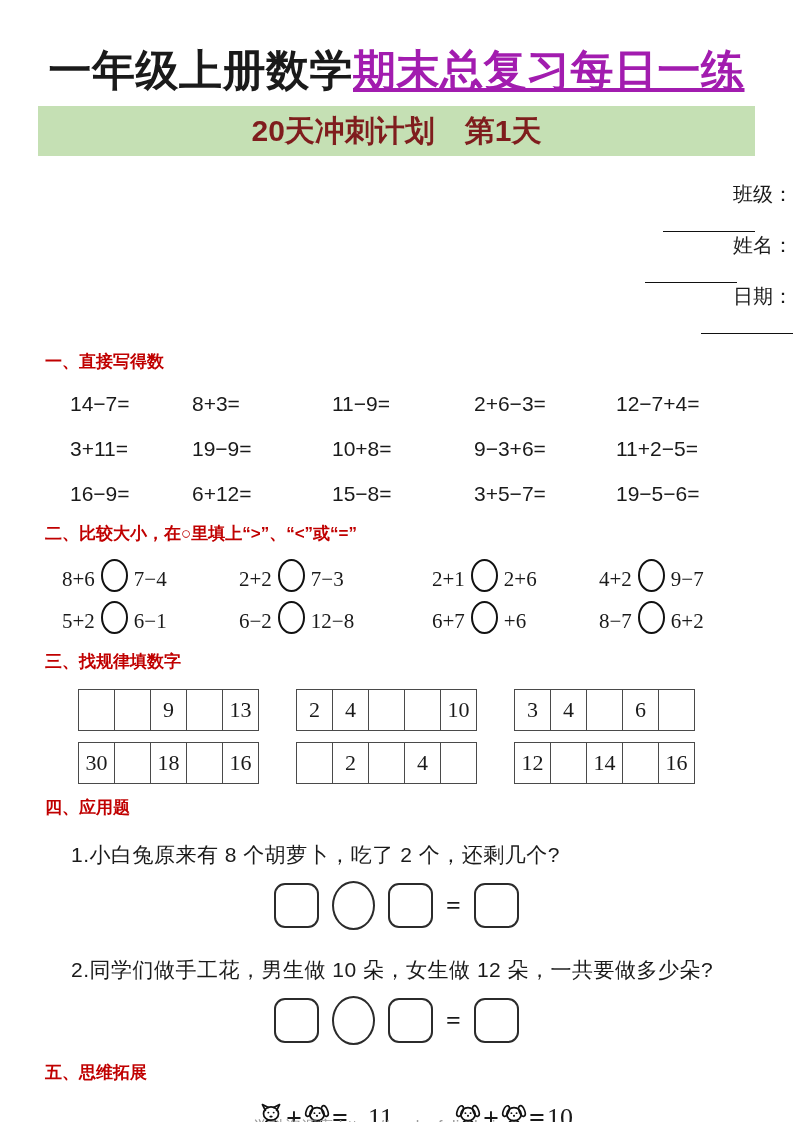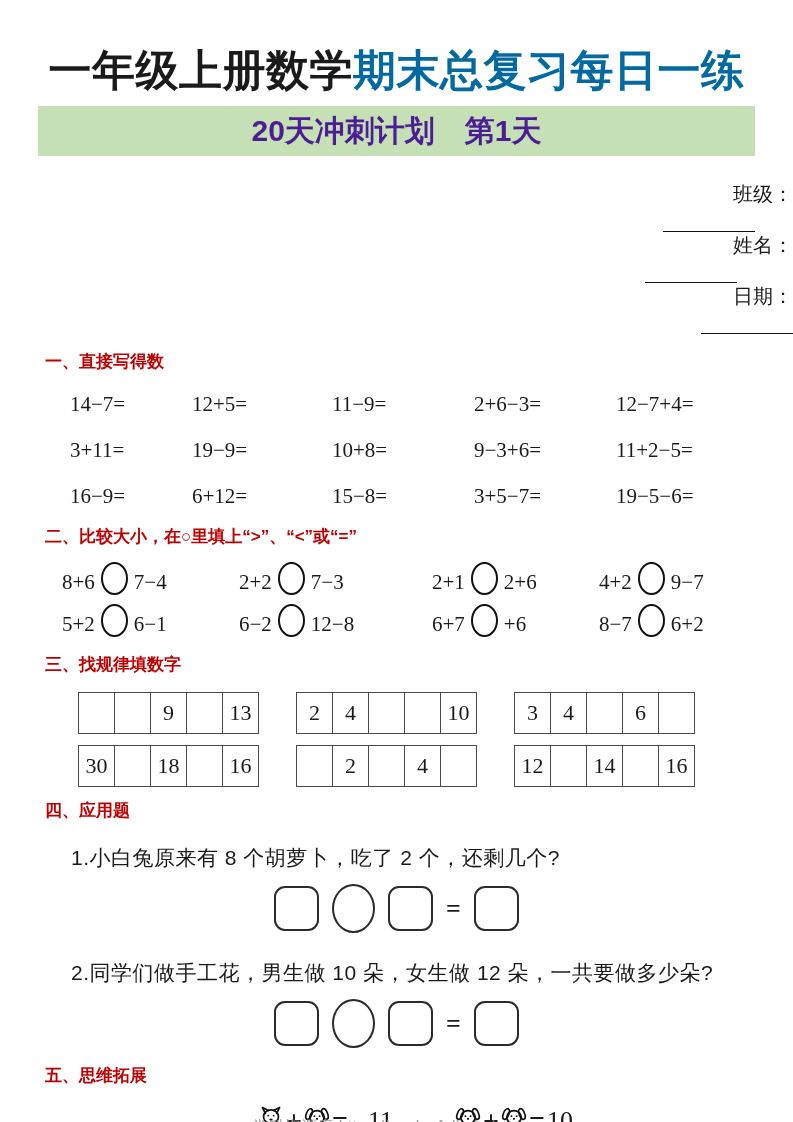--- a/index.html
+++ b/index.html
@@ -9,41 +9,41 @@
     font-family:"Liberation Sans","DejaVu Sans",sans-serif;
     color:#1a1a1a; overflow:hidden;
   }
   .page { position:relative; width:793px; height:1122px; background:#fff; }
 
   
   .title {
     margin:42px 40px 0; text-align:center; white-space:nowrap;
     font-size:43px; font-weight:700; letter-spacing:0.5px;
   }
-  .title .accent { color:#0369a1; }
+  .title .accent { color:#a21caf;text-decoration:underline; }
   .banner {
     margin:6px 38px 0; height:50px; line-height:50px;
     background:#c5e0b4; text-align:center;
-    font-size:30px; font-weight:700; color:#4c1d95;
+    font-size:30px; font-weight:700; color:#7f1d1d;
   }
 
   
   .info-row { margin:25px 0 0 85px; font-size:20px; display:flex; align-items:flex-end;flex-direction:column; }
   .info-row .lbl { display:inline-block; }
   .uline { display:inline-block; width:92px; height:24px; border-bottom:1.8px solid #111; }
   .gap-a { margin-right:38px; } .gap-b { margin-right:56px; }
 
   
   .sec-title { margin:16px 0 0 45px; color:#c00000; font-size:17px; font-weight:700; }
 
   
   .s1-grid {
     margin:19px 0 0 70px; display:grid;
     grid-template-columns:122px 140px 142px 142px auto;
-    row-gap:21px; font-family:Liberation Serif, serif; font-size:21px;
+    row-gap:21px; font-family:Liberation Sans, sans-serif; font-size:21px;
   }
 
   
   .s2-grid {
     margin:14px 0 0 62px; display:grid;
     grid-template-columns:177px 193px 167px auto;
     row-gap:9px; align-items:center;
     font-family:"Liberation Serif","DejaVu Serif",serif; font-size:21px;
   }
   .cmp { display:flex; align-items:flex-end; }
@@ -123,21 +123,21 @@
     <span class="uline gap-a"></span>
     <span class="lbl">姓名：</span>
     <span class="uline gap-b"></span>
     <span class="lbl">日期：</span>
     <span class="uline"></span>
   </div>
 
   <div class="sec-title">一、直接写得数</div>
   <div class="s1-grid">
     <span>14−7=</span>
-    <span>12+5=</span>
+    <span>8+3=</span>
     <span>11−9=</span>
     <span>2+6−3=</span>
     <span>12−7+4=</span>
     <span>3+11=</span>
     <span>19−9=</span>
     <span>10+8=</span>
     <span>9−3+6=</span>
     <span>11+2−5=</span>
     <span>16−9=</span>
     <span>6+12=</span>

